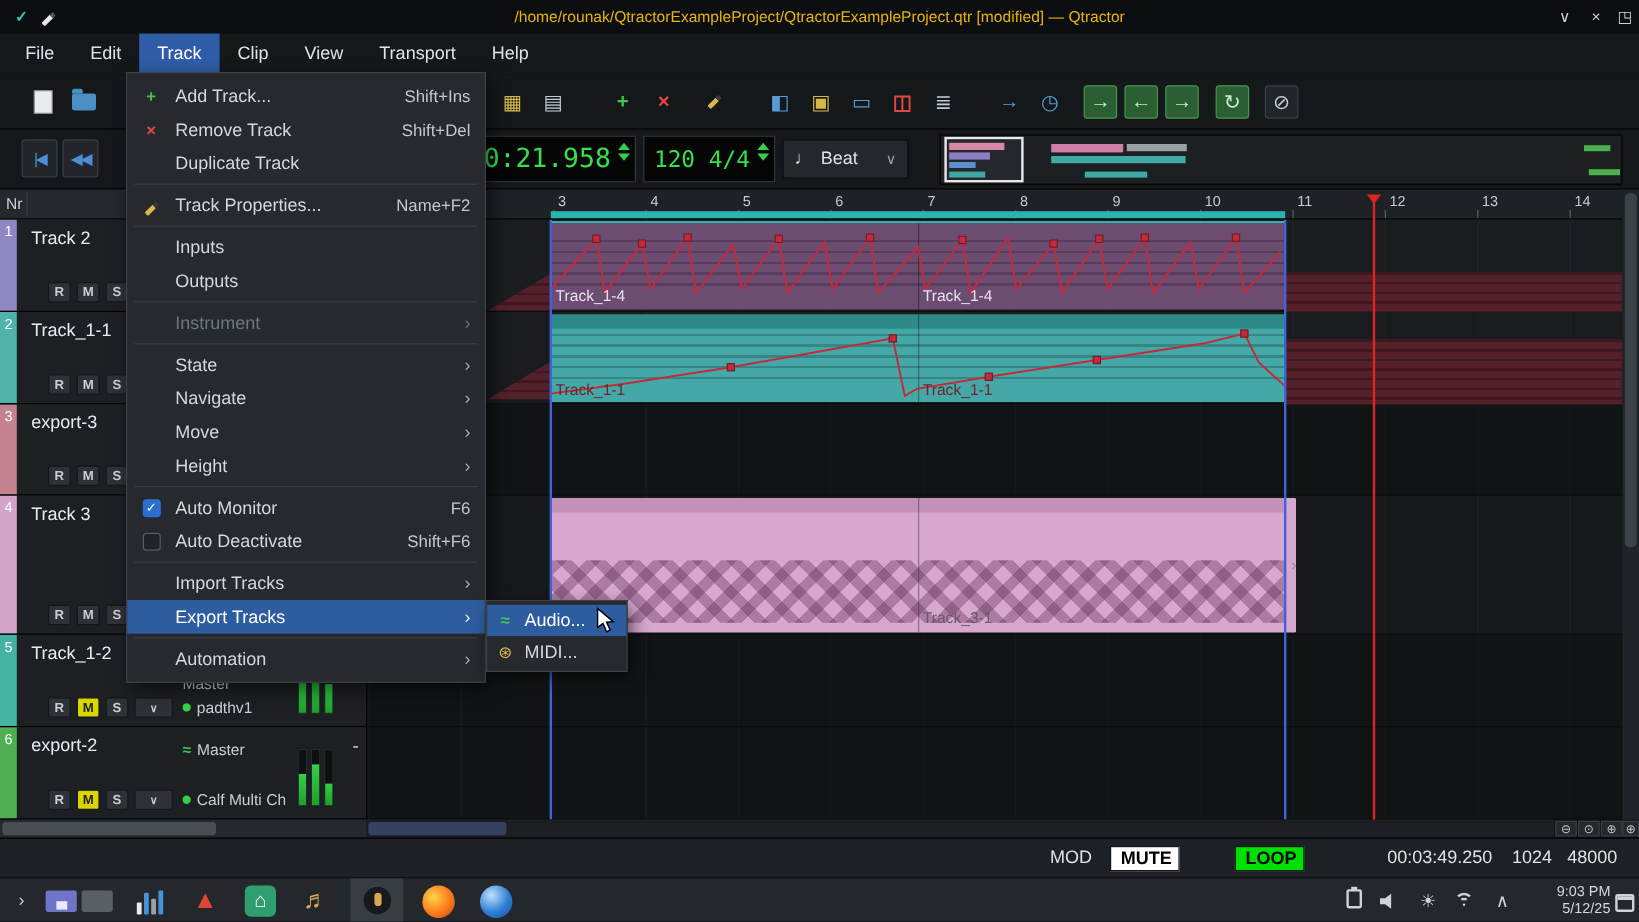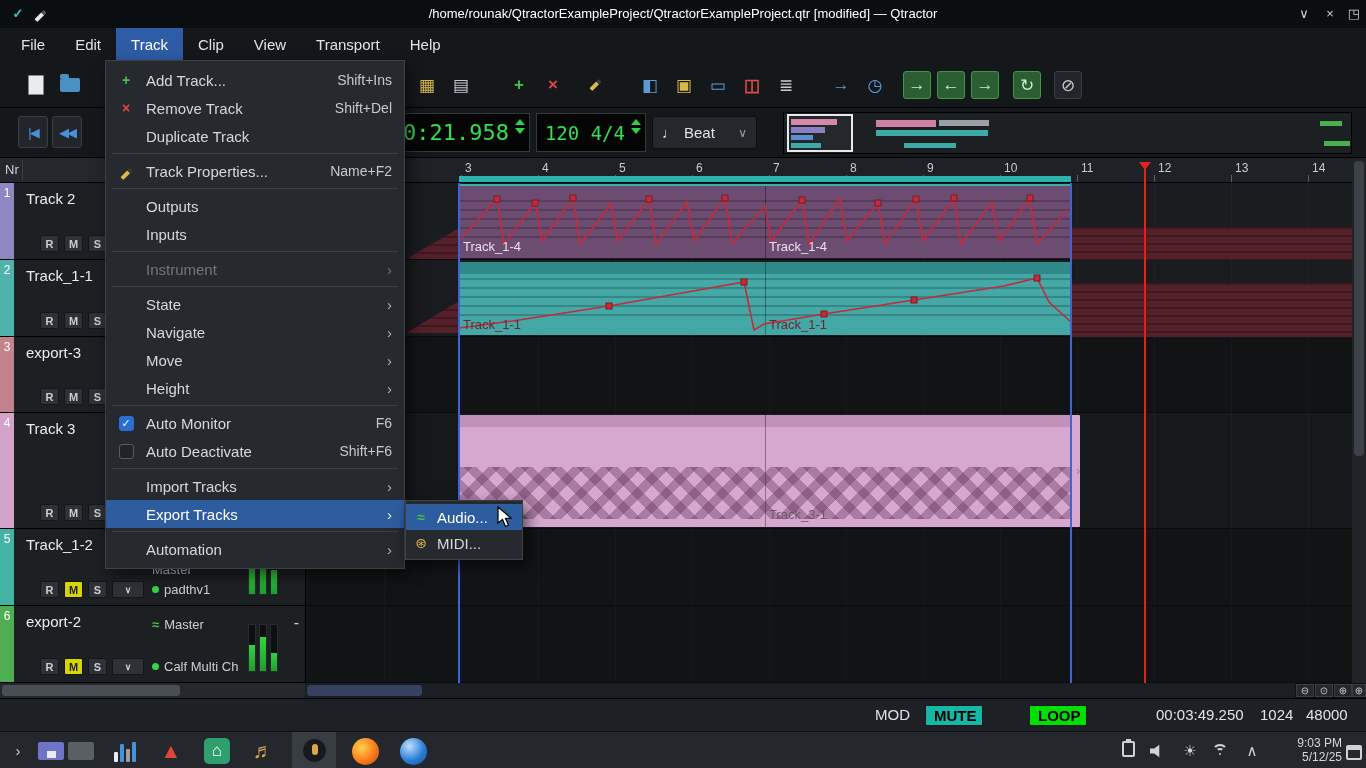--- a/index.html
+++ b/index.html
@@ -4,21 +4,21 @@
 <style>
   * { margin:0; padding:0; box-sizing:border-box; }
   html,body { width:1366px; height:768px; overflow:hidden; background:#101214;
               font-family:"Liberation Sans",sans-serif; }
   .app { position:relative; width:1366px; height:768px; background:#101214; }
   .abs { position:absolute; }
 
   
   .titlebar { left:0; top:0; width:1366px; height:28px; background:#0b0e11; }
   .titlebar .title { position:absolute; left:0; right:0; top:0; height:28px; line-height:28px;
-                     text-align:center; color:#ffffff; font-size:13px; }
+                     text-align:center; color:#eab308; font-size:13px; }
   .tb-ico { position:absolute; top:0; height:28px; line-height:28px; color:#cfd3d7; font-size:13px; text-align:center; width:24px; }
   .appmark { color:#35c4b4; font-weight:bold; }
   .pencil { display:inline-block; width:13px; height:4px; background:linear-gradient(90deg,#d8b84a 72%,#3a3a3a 72%);
             border-radius:1px; transform:rotate(-45deg); }
   .pencil.white { background:linear-gradient(90deg,#e8e8e8 72%,#555 72%); }
 
   
   .menubar { left:0; top:28px; width:1366px; height:34px; background:#15181b; display:flex; align-items:stretch; padding-left:6px; }
   .mb-item { padding:0 15px; line-height:34px; color:#dfe3e6; font-size:15px; }
   .mb-item.active { background:#2f5ca6; color:#fff; }
@@ -104,21 +104,21 @@
   .hthumb-l { position:absolute; left:2px; top:2px; width:178px; height:11px; background:#494e54; border-radius:3px; }
   .hscroll-r { left:305px; top:683px; width:990px; height:15px; background:#1b1e22; }
   .hthumb-r { position:absolute; left:2px; top:2px; width:115px; height:11px; background:#36415f; border-radius:3px; }
   .zbtn { position:absolute; top:684px; width:18px; height:13px; background:#25282c; border:1px solid #3a3e43; color:#c0c5ca;
           font-size:10px; display:flex; align-items:center; justify-content:center; }
 
   
   .statusbar { left:0; top:698px; width:1366px; height:33px; background:#1d2125; border-top:1px solid #000; color:#dfe3e6; font-size:15px; }
   .sb-msg { position:absolute; left:10px; top:0; line-height:33px; }
   .sb-cell { position:absolute; top:6px; height:21px; line-height:19px; padding:0 8px; border:1px solid #15171a; }
-  .sb-mute { background:#14b8a6; color:#000; font-weight:bold; }
+  .sb-mute { background:#ffffff; color:#000; font-weight:bold; }
   .sb-loop { background:#00e000; color:#000; font-weight:bold; }
 
   
   .taskbar { left:0; top:731px; width:1366px; height:37px; background:#24282c; border-top:1px solid #0b0d0f; }
   .tk { position:absolute; display:flex; align-items:center; justify-content:center; }
   .pager { width:26px; height:18px; top:10px; border-radius:2px; }
   .appico { width:30px; height:30px; top:4px; font-size:21px; }
   .circle { border-radius:50%; }
   .ff { width:27px; height:27px; background:radial-gradient(circle at 35% 35%,#ffd24d,#ff7a1a 55%,#b5481d); }
   .globe { width:27px; height:27px; background:radial-gradient(circle at 35% 30%,#bfe0ff,#2d7fd6 55%,#1b4f9e); }
@@ -556,25 +556,25 @@
     </div>
     <div class="msep"></div>
     <div class="mi">
       <span class="ic"><span class="pencil"></span></span>
       <span class="lbl">Track Properties...</span>
         <span class="sc">Name+F2</span>
     </div>
     <div class="msep"></div>
     <div class="mi">
       <span class="ic"></span>
+        <span class="lbl">Inputs</span>
+    </div>
+    <div class="mi">
+      <span class="ic"></span>
         <span class="lbl">Outputs</span>
-    </div>
-    <div class="mi">
-      <span class="ic"></span>
-        <span class="lbl">Inputs</span>
     </div>
     <div class="msep"></div>
     <div class="mi disabled">
       <span class="ic"></span>
         <span class="lbl">Instrument</span>
       <span class="arrow">›</span>
     </div>
     <div class="msep"></div>
     <div class="mi">
       <span class="ic"></span>

